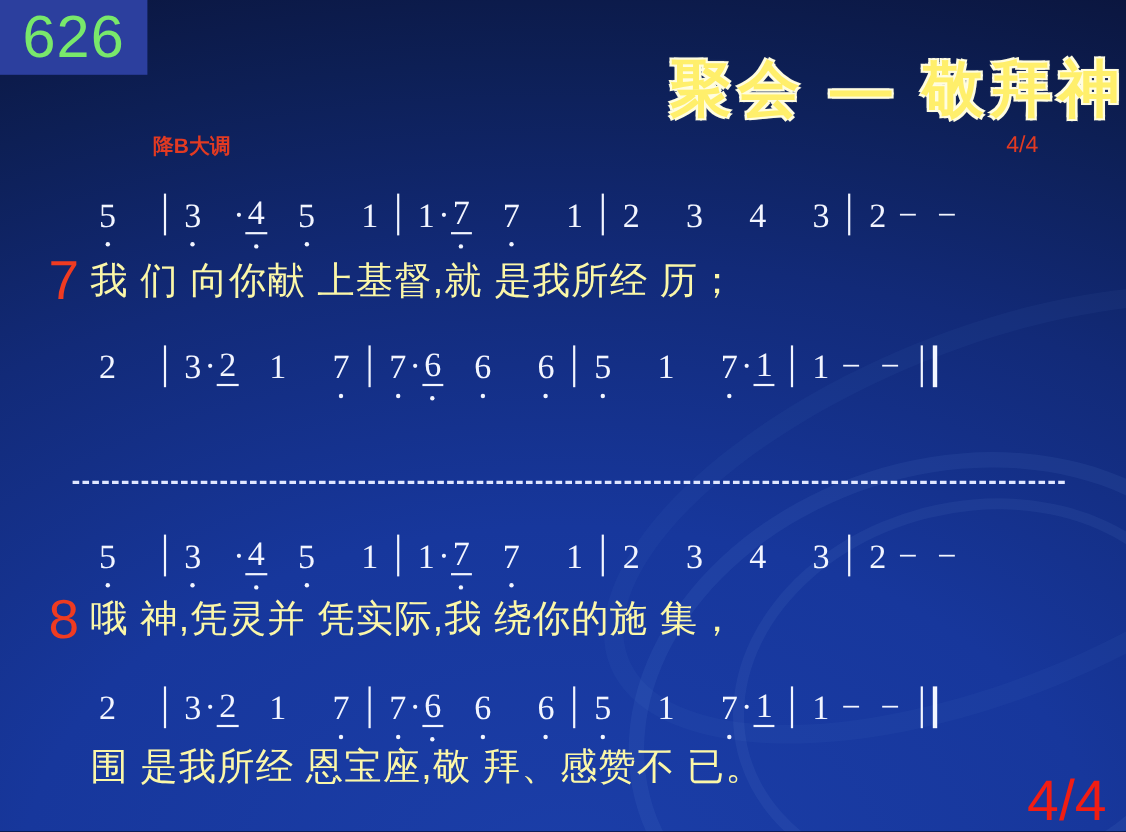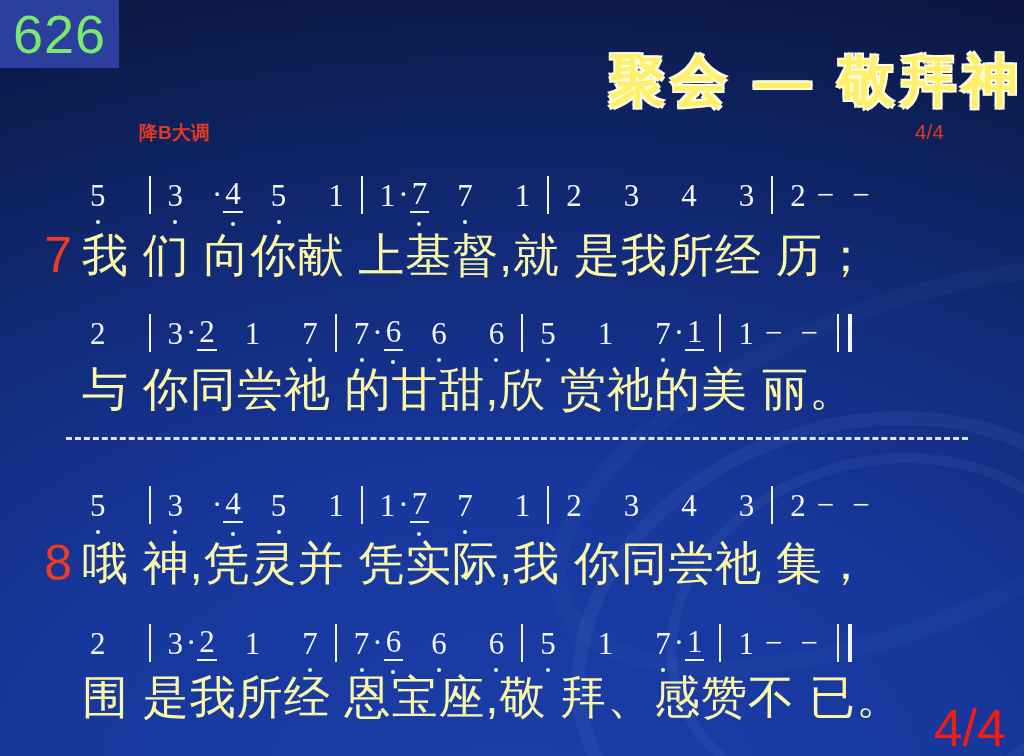--- a/index.html
+++ b/index.html
@@ -24,21 +24,21 @@
     pointer-events: none;
   }
   .swirl.a { width: 560px; height: 430px; right: -130px; bottom: -120px; transform: rotate(-18deg); }
   .swirl.b { width: 420px; height: 330px; right: -80px; bottom: -50px; transform: rotate(-14deg); border-width: 10px; border-color: rgba(140,180,240,0.07); }
   .swirl.c { width: 700px; height: 300px; right: -240px; bottom: 120px; transform: rotate(-22deg); border-width: 18px; border-color: rgba(110,155,225,0.06); }
 
   
   .numbox {
     position: absolute;
     left: 0; top: 0;
-    width: 119px; height: 68px;
+    width: 134px; height: 68px;
     background: #2c3f9e;
     display: flex;
     align-items: center;
     justify-content: center;
   }
   .numbox .num {
     color: #79e86b;
     font-size: 54px;
     line-height: 1;
     letter-spacing: 1px;
@@ -149,21 +149,21 @@
     font-size: 50px;
     width: 72px;
     text-align: right;
     padding-right: 10px;
     line-height: 1;
     flex: none;
   }
   .verseno.blank { color: transparent; }
   .lyrics {
     color: #fbf7a8;
-    font-size: 46px;
+    font-size: 34px;
     letter-spacing: 1px;
     line-height: 1;
   }
   .divider {
     position: absolute;
     left: 66px; right: 56px;
     top: 437px;
     height: 0;
     border-top: 3px dashed #dfe6ff;
   }
@@ -318,30 +318,26 @@
       <span class="dash">−</span>
       <span class="dash">−</span>
       <span class="bar-end"></span>
     </div>
 
   <div class="lyricrow" style="top:224px">
     <span class="verseno">7</span>
     <span class="lyrics">我 们 向你献 上基督,就 是我所经 历；</span>
   </div>
 
-  <div class="lyricrow" style="top:358px">
-    <span class="verseno blank"></span>
-    <span class="lyrics">与  你同尝祂 的甘甜,欣 赏祂的美  丽。</span>
-  </div>
 
   <div class="divider"></div>
 
   <div class="lyricrow" style="top:532px">
     <span class="verseno">8</span>
-    <span class="lyrics">哦 神,凭灵并 凭实际,我 你同尝祂  集，</span>
+    <span class="lyrics">哦 神,凭灵并 凭实际,我 绕你的施  集，</span>
   </div>
 
   <div class="lyricrow" style="top:666px">
     <span class="verseno blank"></span>
     <span class="lyrics">围  是我所经 恩宝座,敬 拜、感赞不 已。</span>
   </div>
 
 </div>
 
 </body></html>

